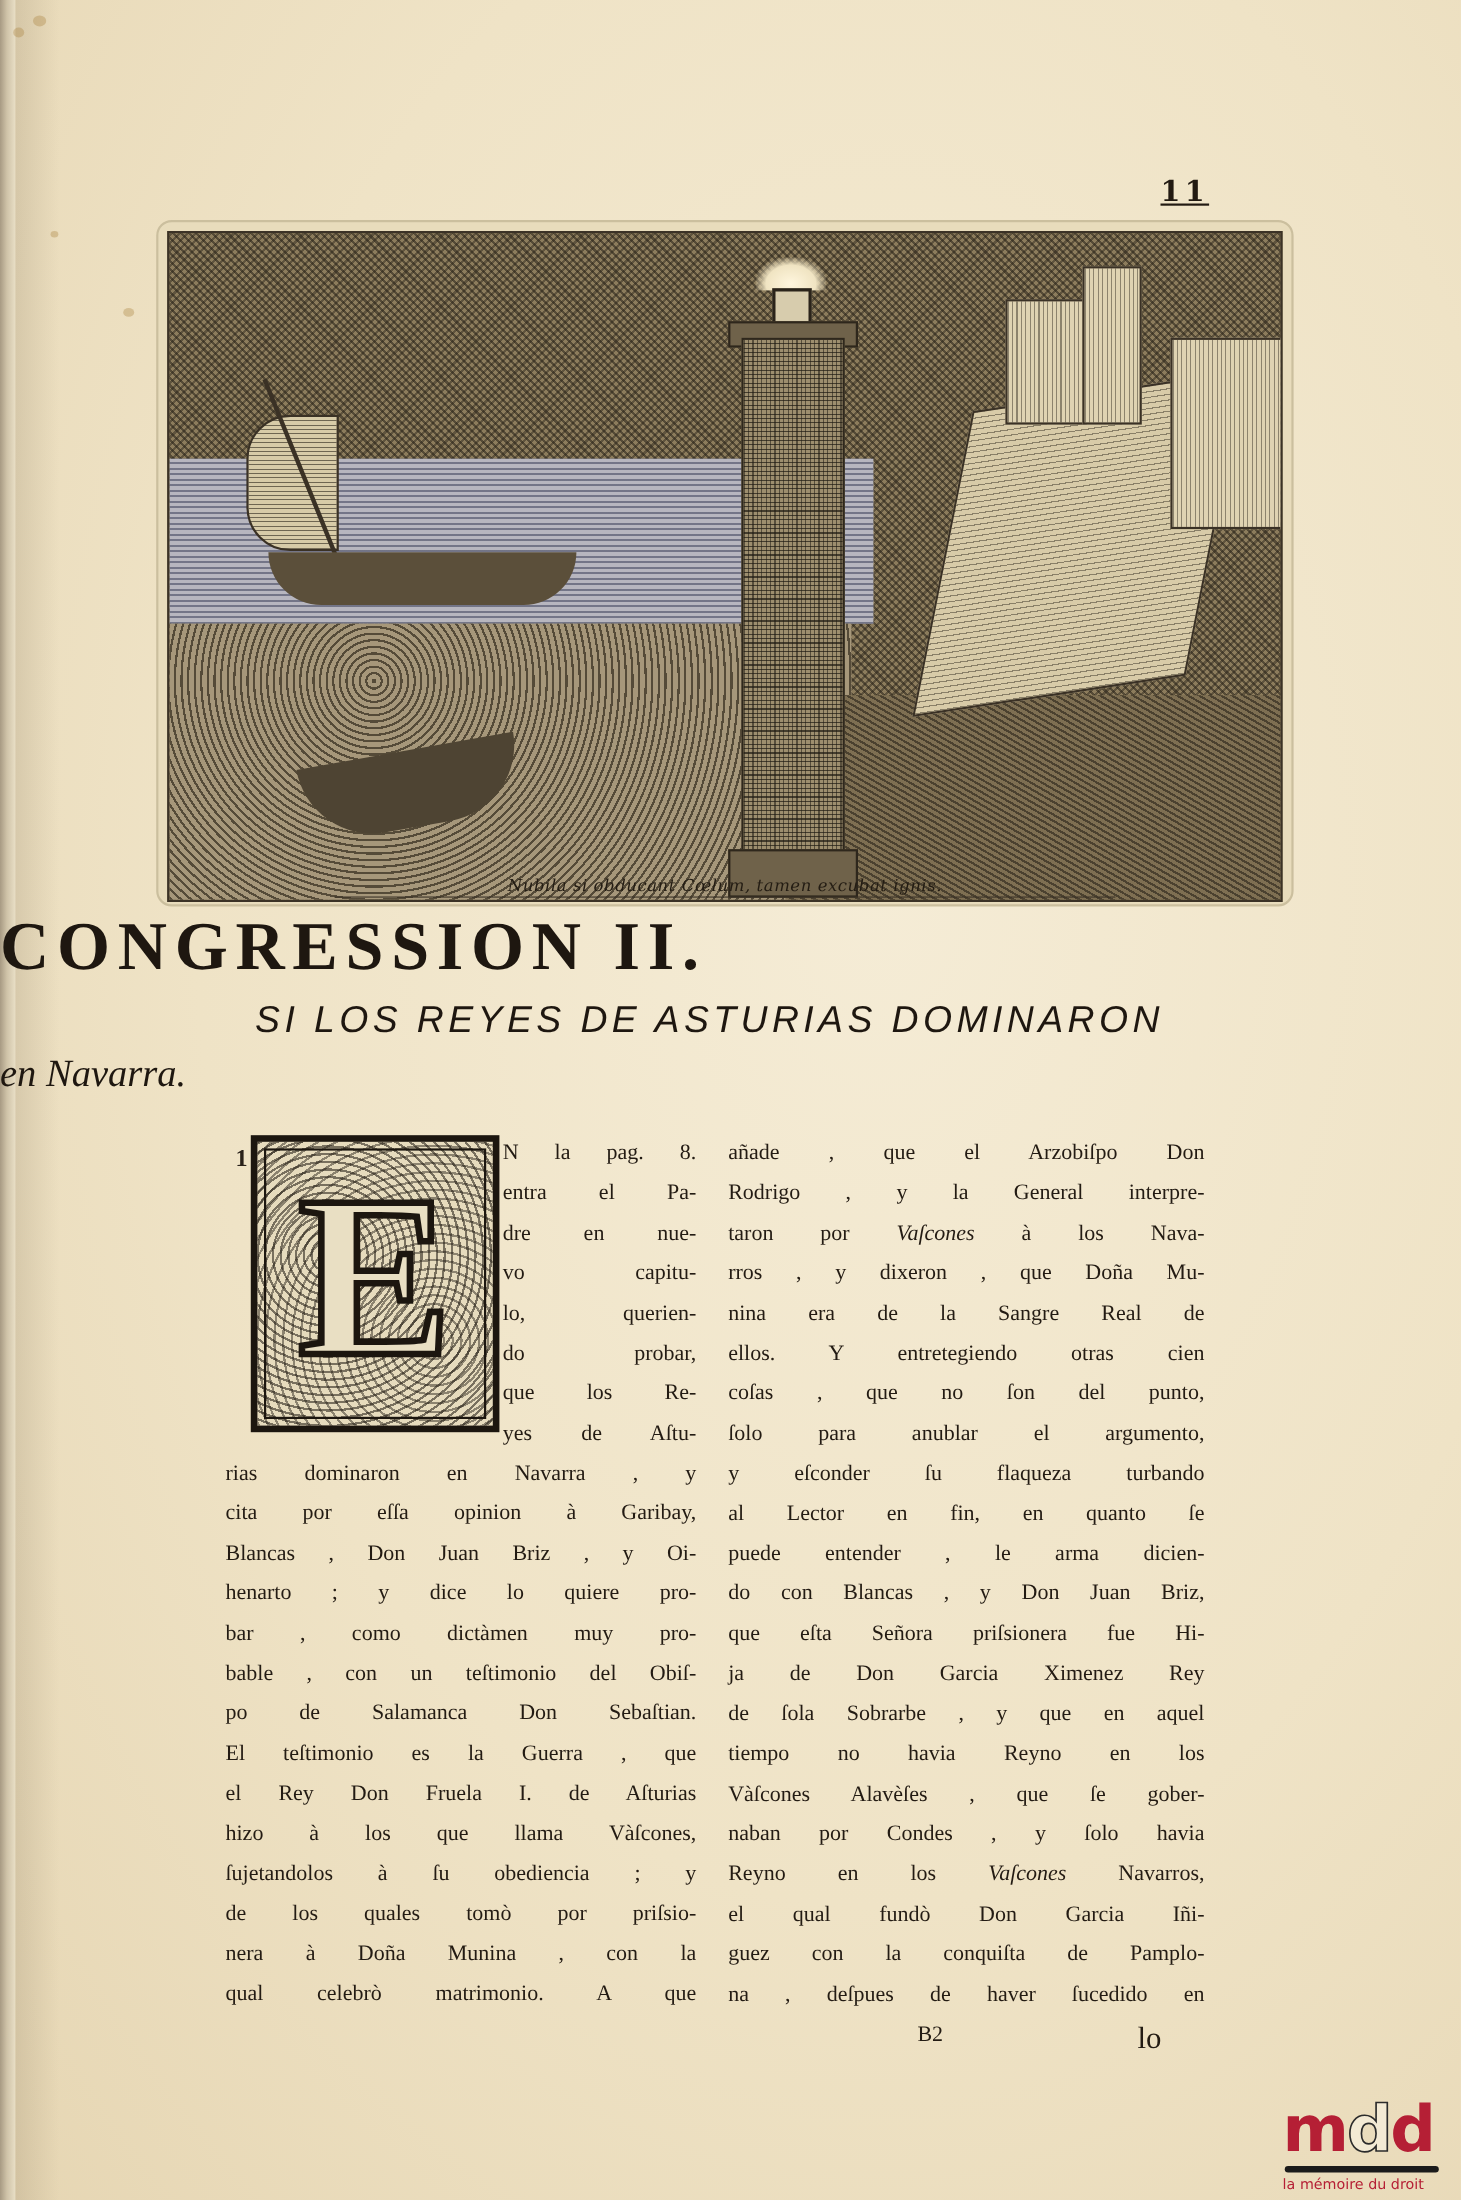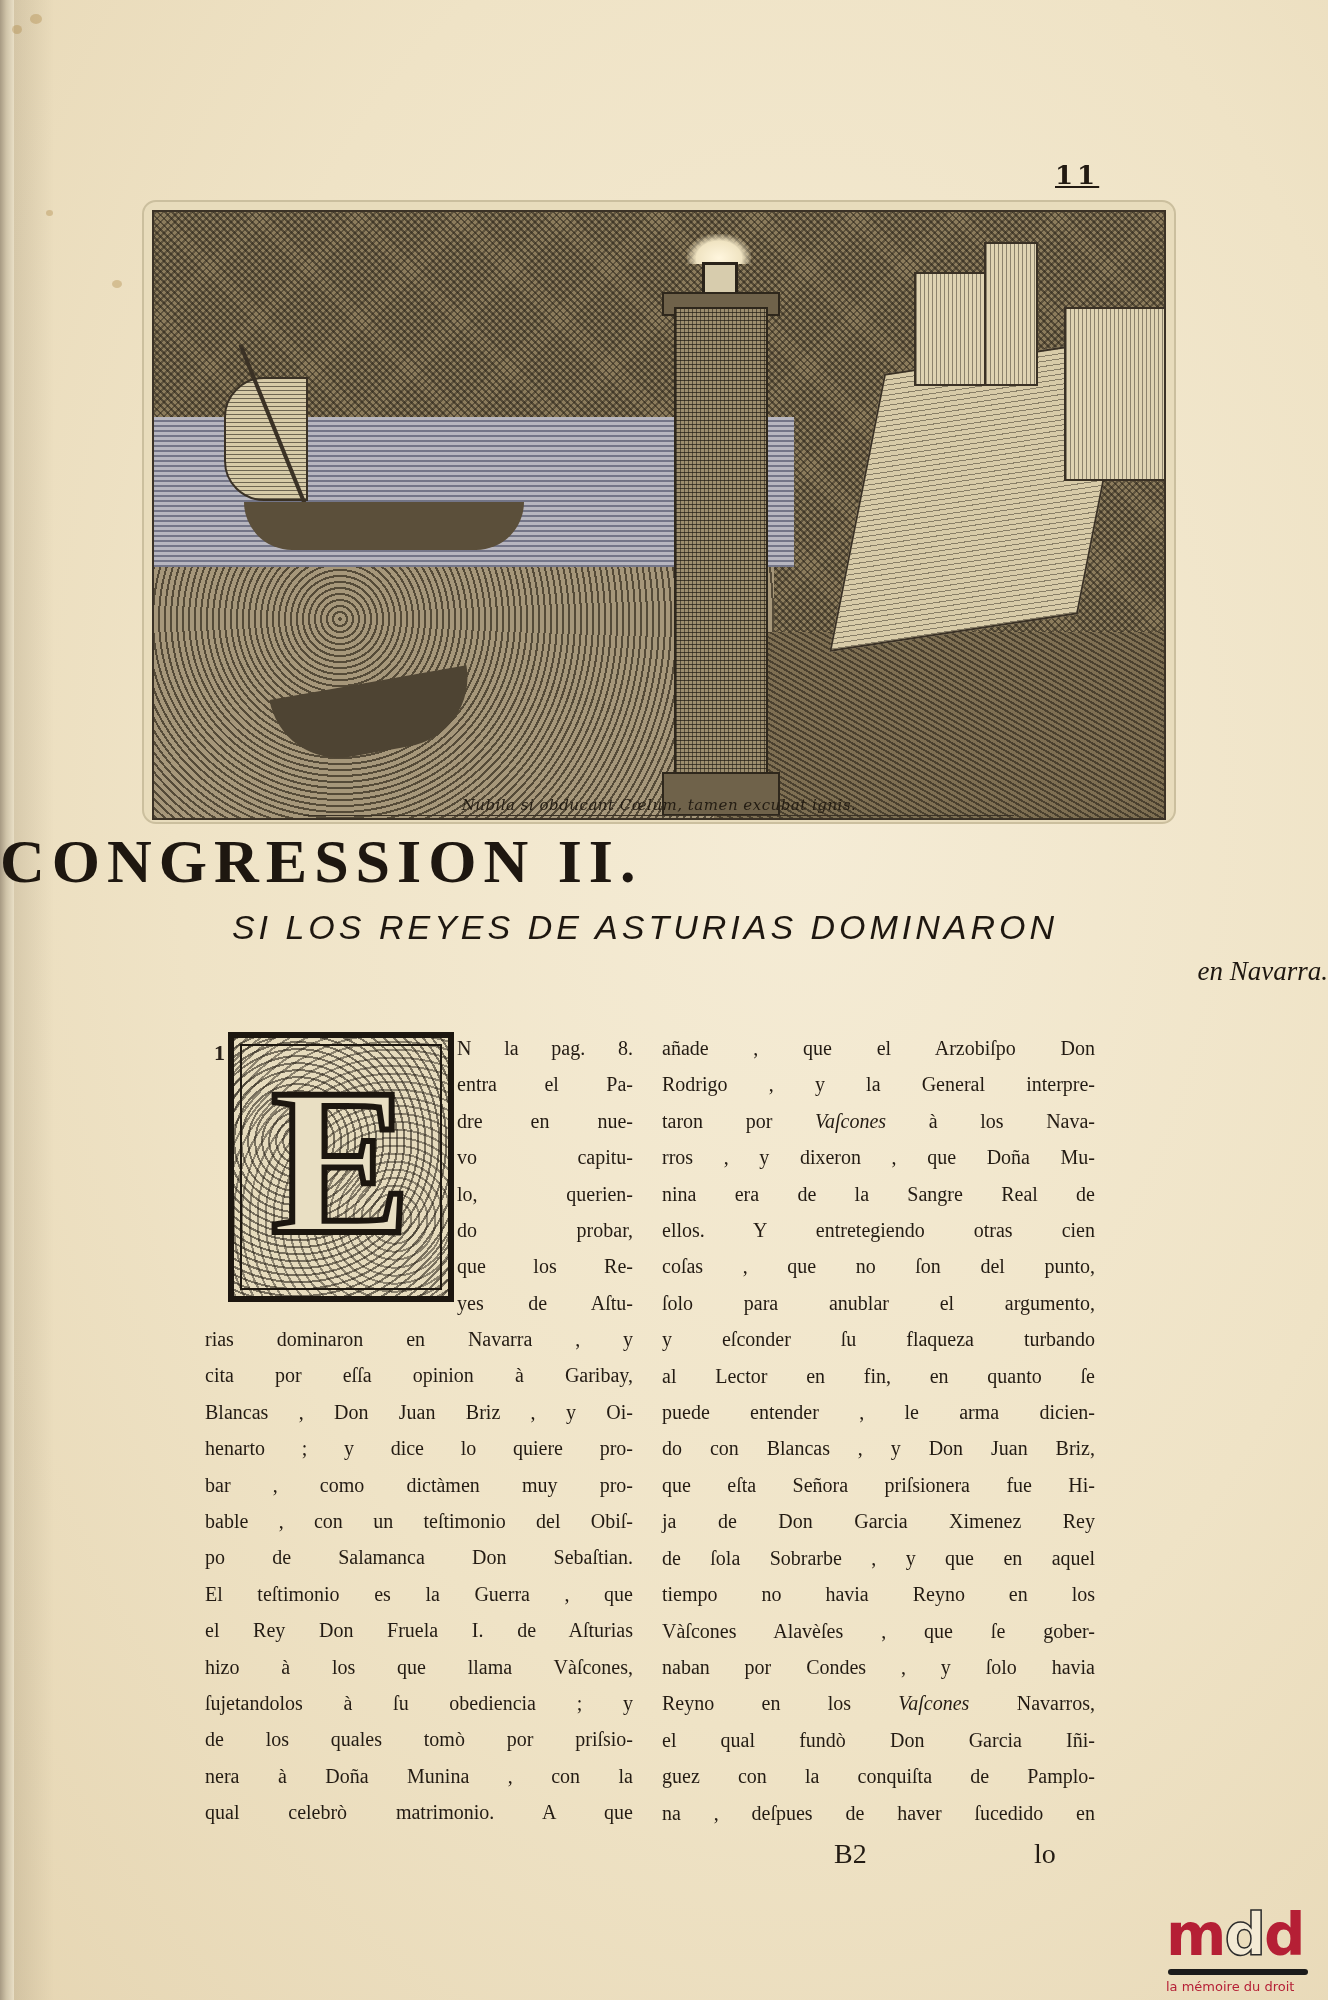--- a/index.html
+++ b/index.html
@@ -131,22 +131,22 @@
     position: absolute; left: 0; width: 1328px; top: 826px; text-align: left;
     font-family: "Liberation Serif", serif; font-size: 62px; font-weight: bold;
     letter-spacing: 7px; color: #1e1710;
   }
   .subtitle {
     position: absolute; left: 200px; width: 890px; top: 908px; text-align: center;
     font-family: Liberation Sans, sans-serif; font-style: italic; font-size: 34px;
     letter-spacing: 4px; color: #1e1710;
   }
   .subtitle2 {
-    position: absolute; left: 0; width: 1328px; top: 956px; text-align: right;
-    font-family: "Liberation Serif", serif; font-style: italic; font-size: 27px;
+    position: absolute; left: 0; width: 1328px; top: 956px; text-align: left;
+    font-family: "Liberation Serif", serif; font-style: italic; font-size: 35px;
     color: #1e1710;
   }
 
   
   .col {
     position: absolute; font-family: Liberation Serif, serif; font-size: 20px;
     line-height: 36.4px; color: #231b13;
   }
   .col .line { white-space: nowrap; text-align: justify; text-align-last: justify; display: block; }
   .col-left-top { left: 457px; top: 1030px; width: 176px; }
@@ -172,21 +172,21 @@
   }
   .initial-letter {
     position: absolute; left: 0; right: 0; top: 18px; text-align: center;
     font-family: "Liberation Serif", serif; font-size: 210px; line-height: 210px;
     color: #e9dfc3; -webkit-text-stroke: 6px #1c160f; font-weight: bold;
   }
 
   
   .signature {
     position: absolute; left: 834px; top: 1838px; font-family: "Liberation Serif", serif;
-    font-size: 28px; color: #231b13;
+    font-size: 20px; color: #231b13;
   }
   .catchword {
     position: absolute; left: 1034px; top: 1838px; font-family: "Liberation Serif", serif;
     font-size: 28px; color: #231b13;
   }
 
   
   .logo { position: absolute; left: 1166px; top: 1905px; width: 160px; height: 95px; }
   .logo-mark {
     font-family: "DejaVu Sans", sans-serif; font-size: 58px; font-weight: bold;

